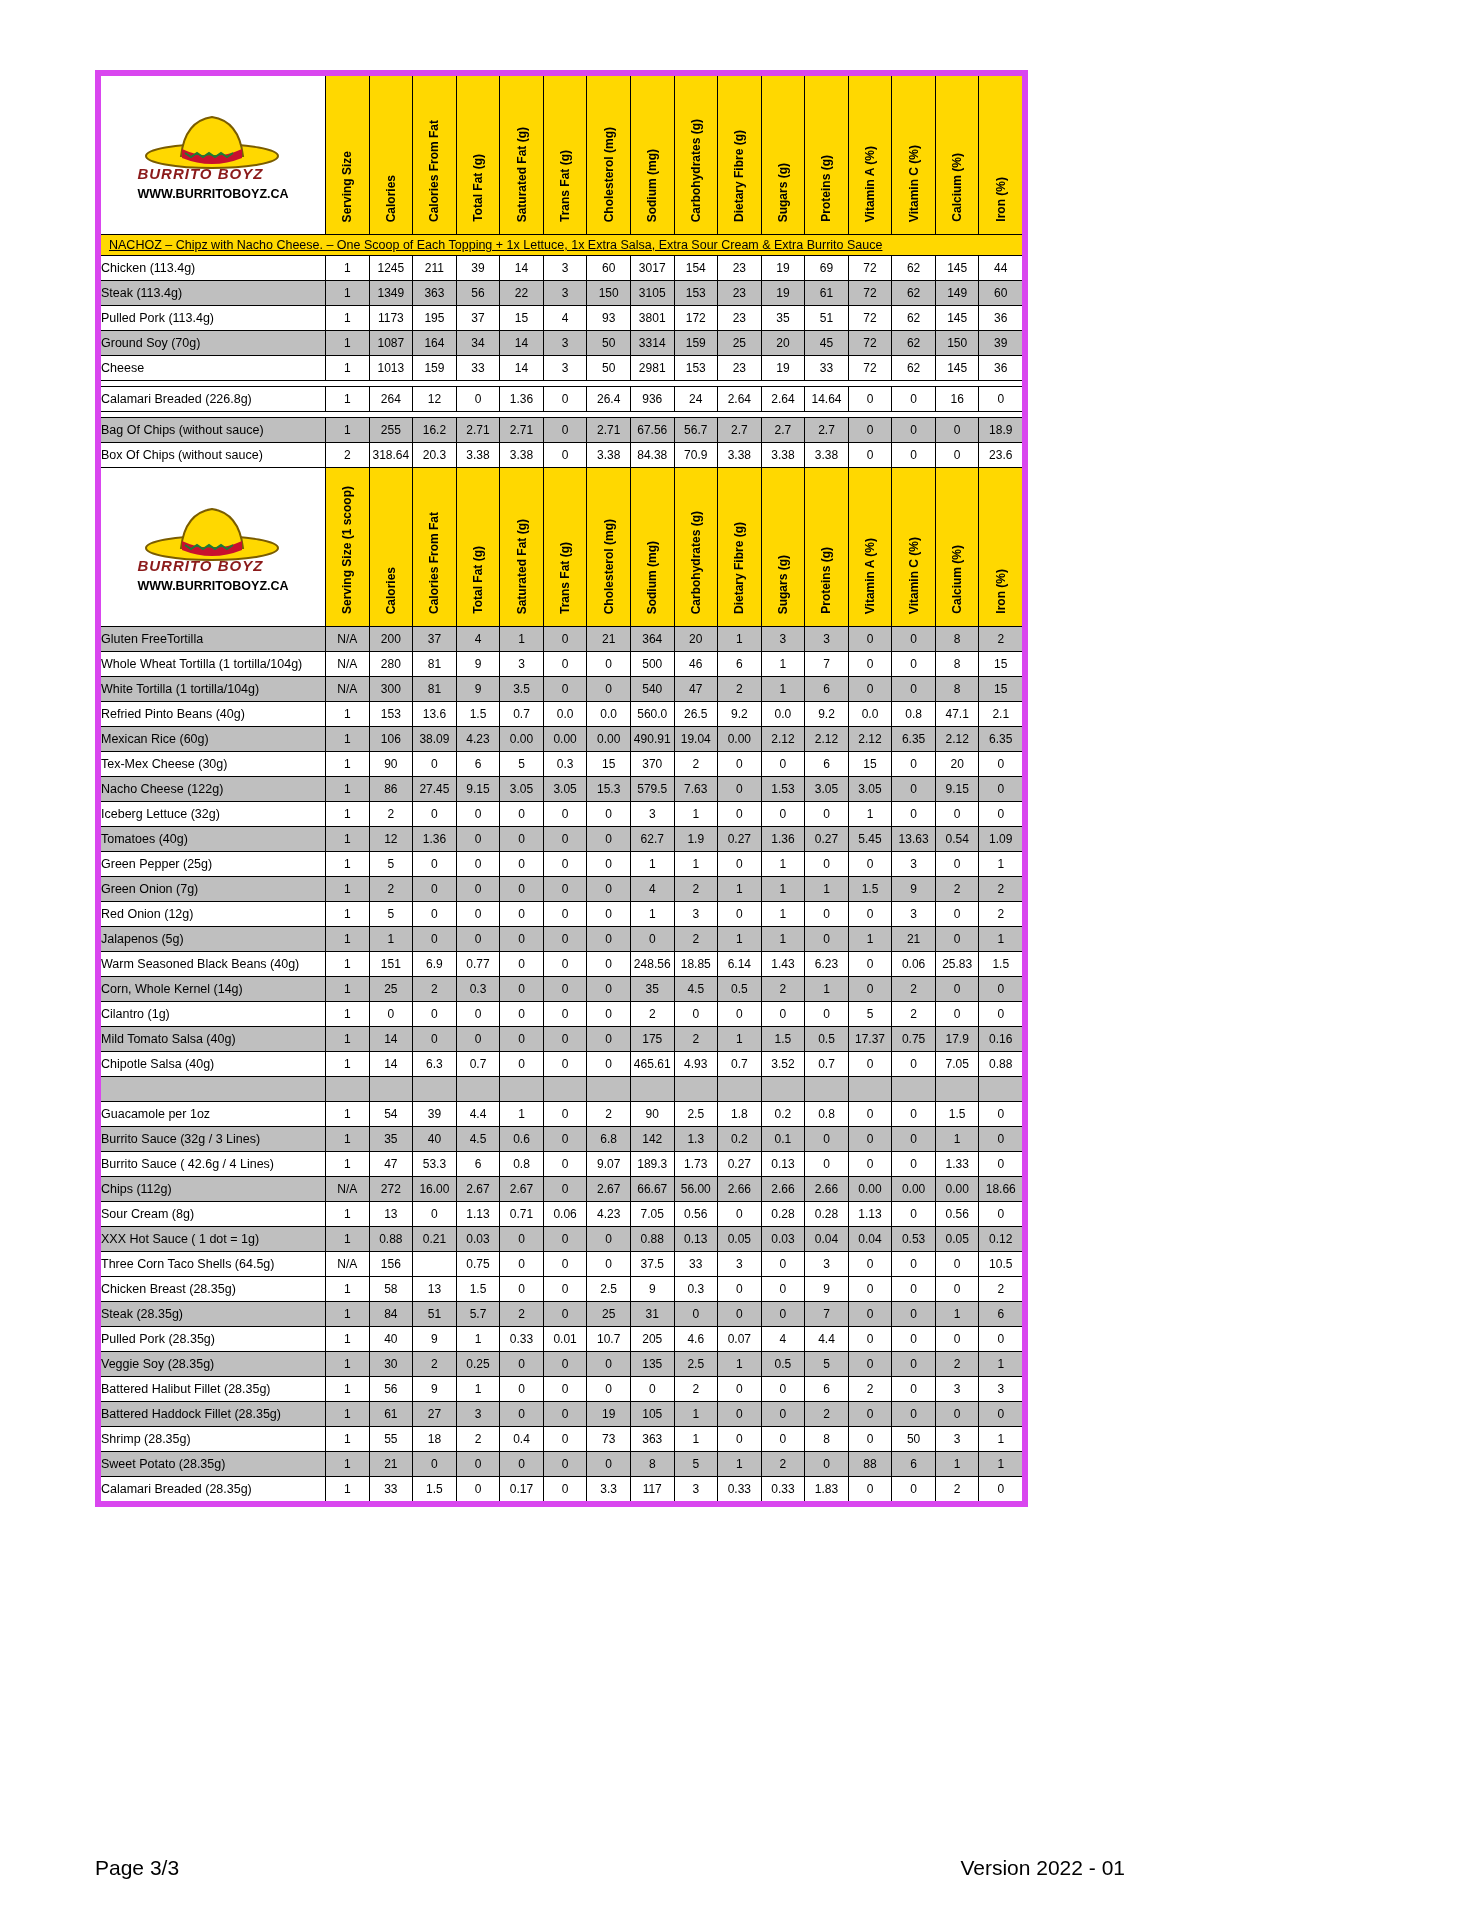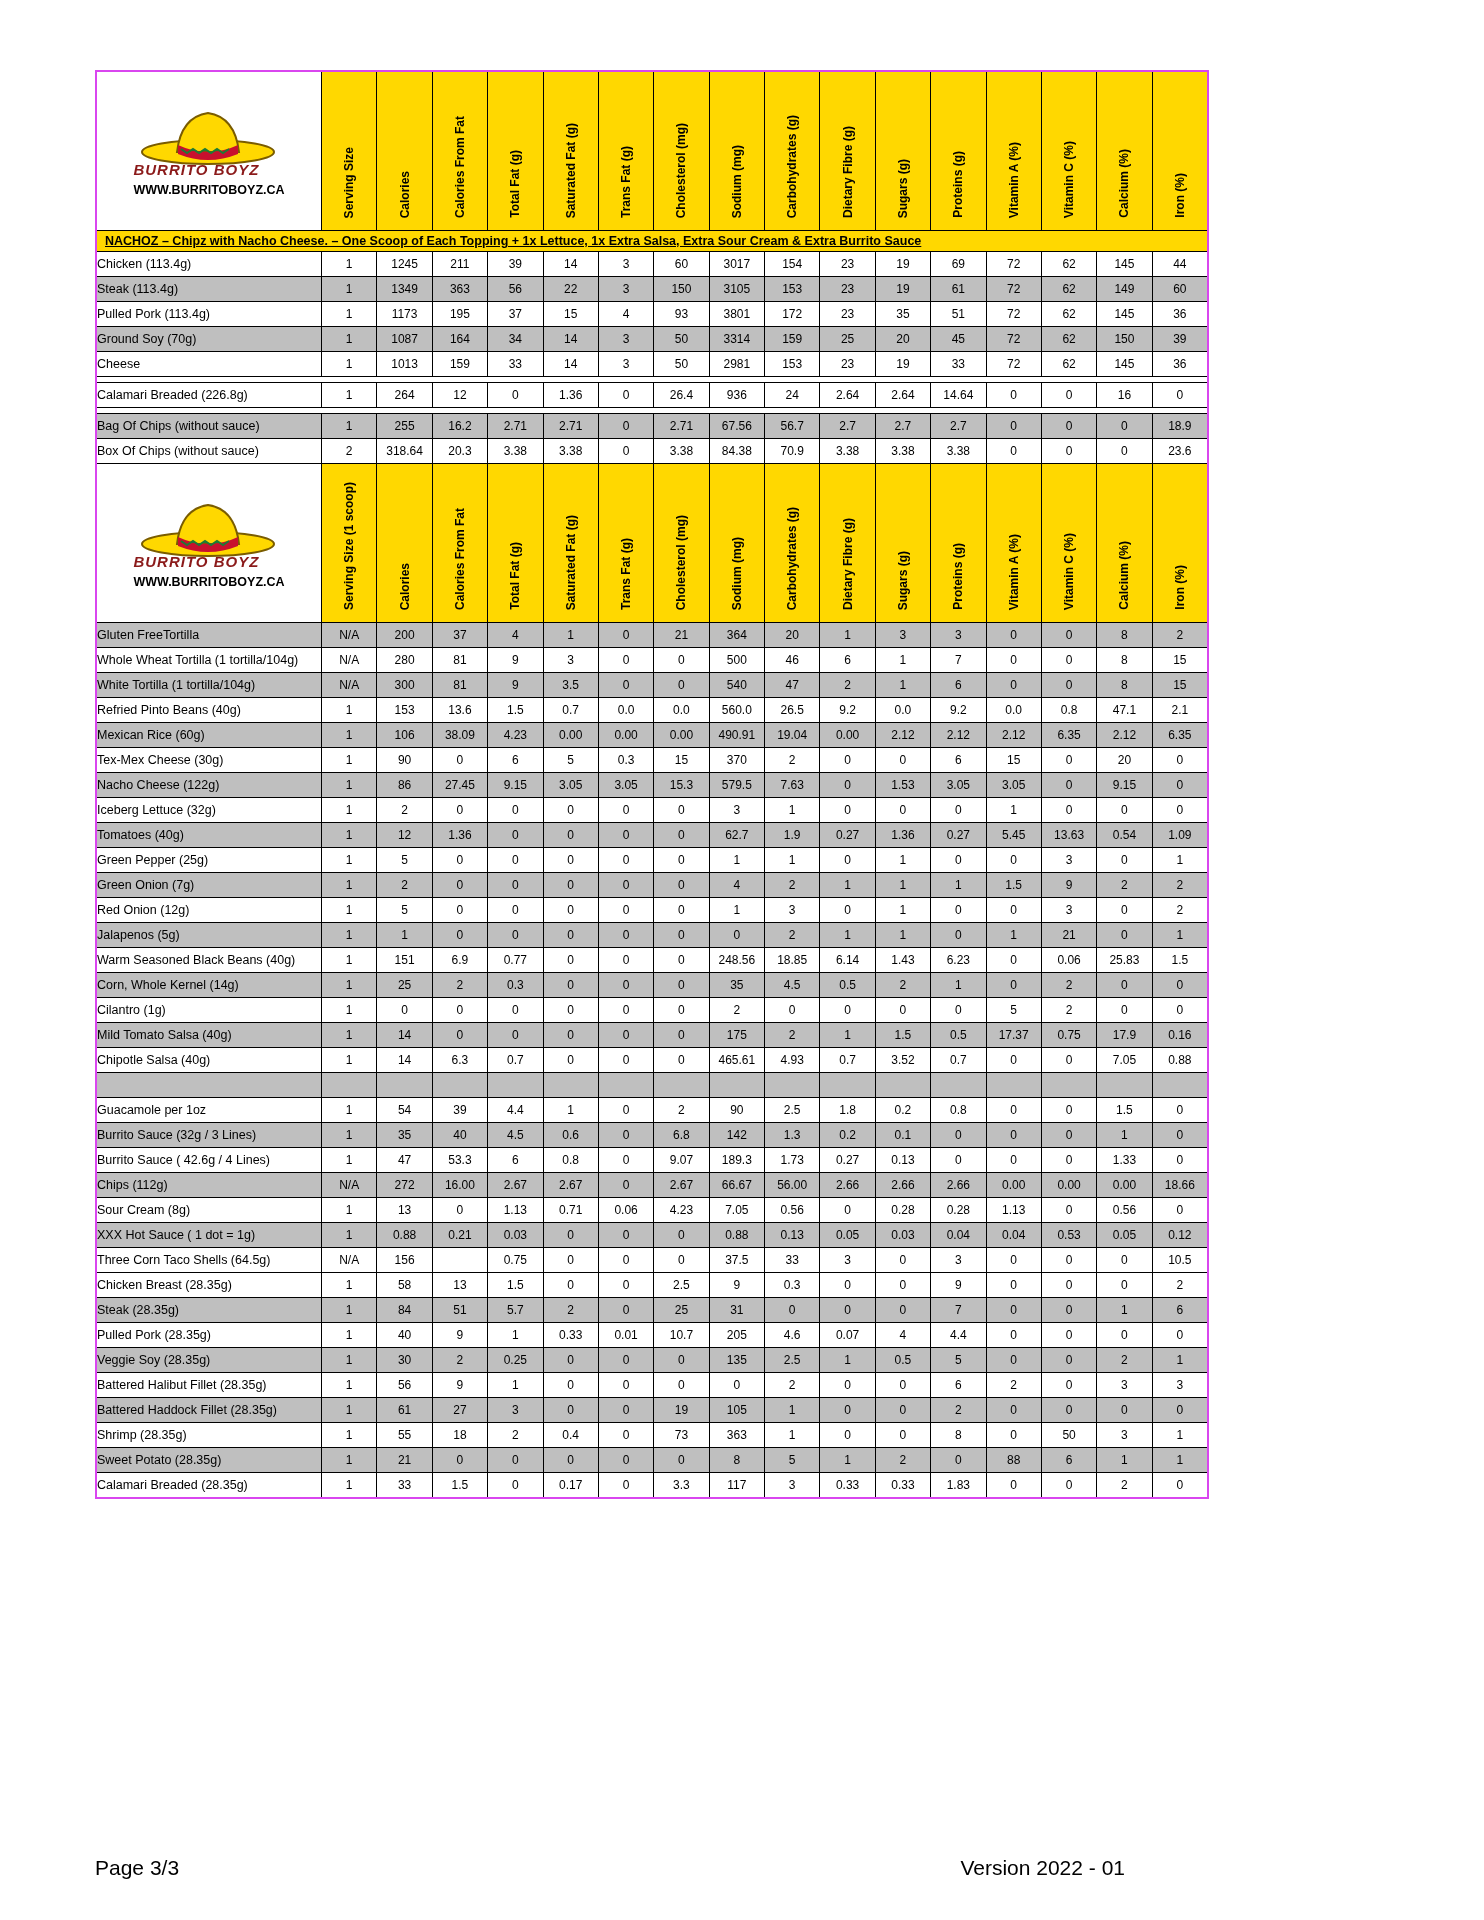--- a/index.html
+++ b/index.html
@@ -2,22 +2,22 @@
 <html><head>
 <meta charset="utf-8">
 <title>Nutrition Table</title>
 <style>
   html,body{margin:0;padding:0;}
   body{
     width:1484px;height:1920px;position:relative;background:#ffffff;
     font-family:"Liberation Sans", sans-serif;color:#000;
   }
   .table-wrap{
-    position:absolute;left:95px;top:70px;width:1114px;
-    border:2px solid #d946ef;background:#e5e5e5;box-sizing:border-box;
+    position:absolute;left:95px;top:70px;width:933px;
+    border:6px solid #d946ef;background:#e5e5e5;box-sizing:border-box;
   }
   .table-wrap > div + div{border-top:1px solid #000;}
 
   
   .theader{display:flex;height:158px;background:#fff;}
   .logo-cell{
     flex:0 0 224px;display:flex;flex-direction:column;align-items:center;
     justify-content:center;background:#fff;overflow:hidden;
   }
   .sombrero{width:150px;height:62px;}
@@ -33,21 +33,21 @@
   }
   .hcell span{
     writing-mode:vertical-rl;transform:rotate(180deg);
     font-weight:bold;font-size:12px;white-space:nowrap;line-height:1;
   }
 
   
   .section-bar{display:flex;align-items:center;padding-left:8px;height:20px;}
   .section-bar.yellow{background:#FFD800;}
   .section-bar.red{background:#FF0000;height:22px;}
-  .section-bar span{font-weight:bold;font-size:12.5px;text-decoration:underline;white-space:nowrap;}
+  .section-bar span{font-weight:normal;font-size:12.5px;text-decoration:underline;white-space:nowrap;}
   .section-bar.red span{color:#ffffff;}
 
   .gap{height:5px;background:#ffffff;}
 
   
   .trow{display:flex;height:24px;}
   .trow.gray{background:#BFBFBF;}
   .trow.white{background:#ffffff;}
   .name-cell{
     flex:0 0 224px;display:flex;align-items:center;

